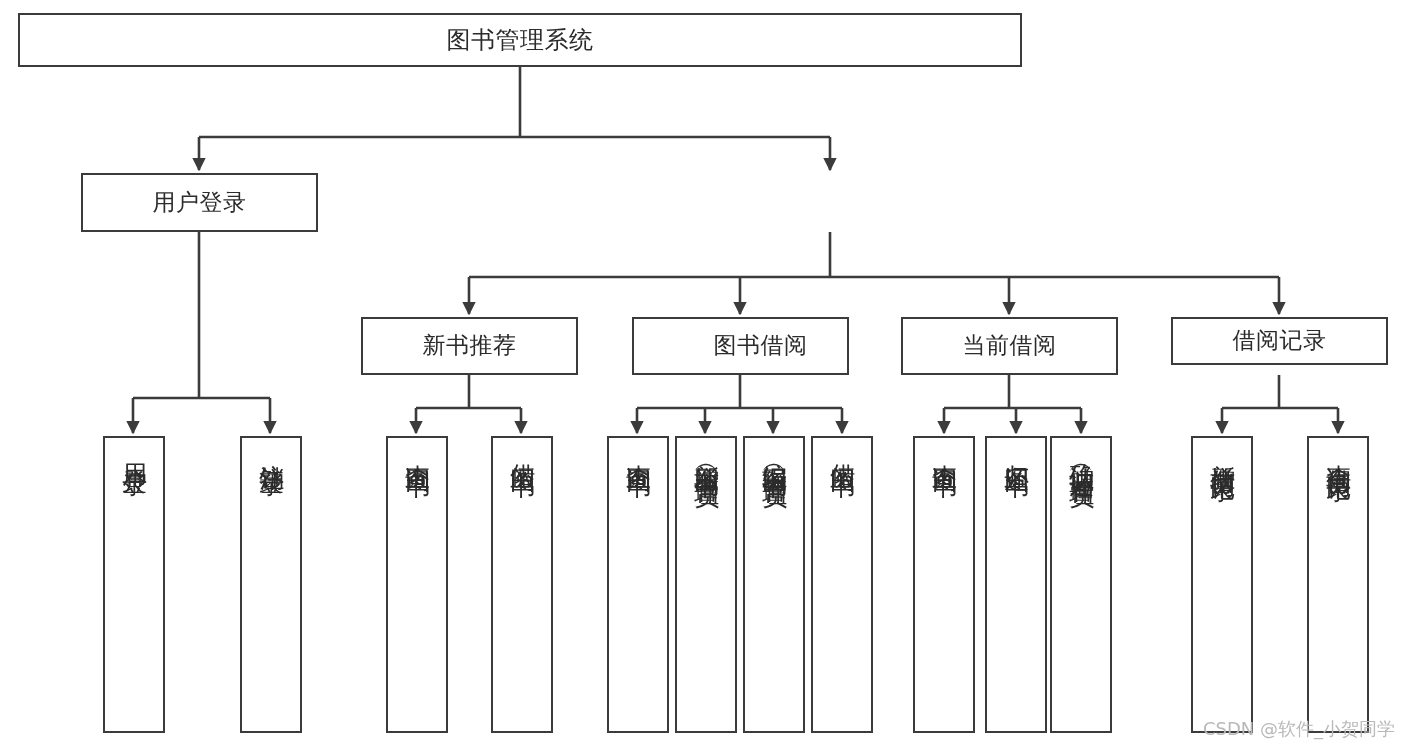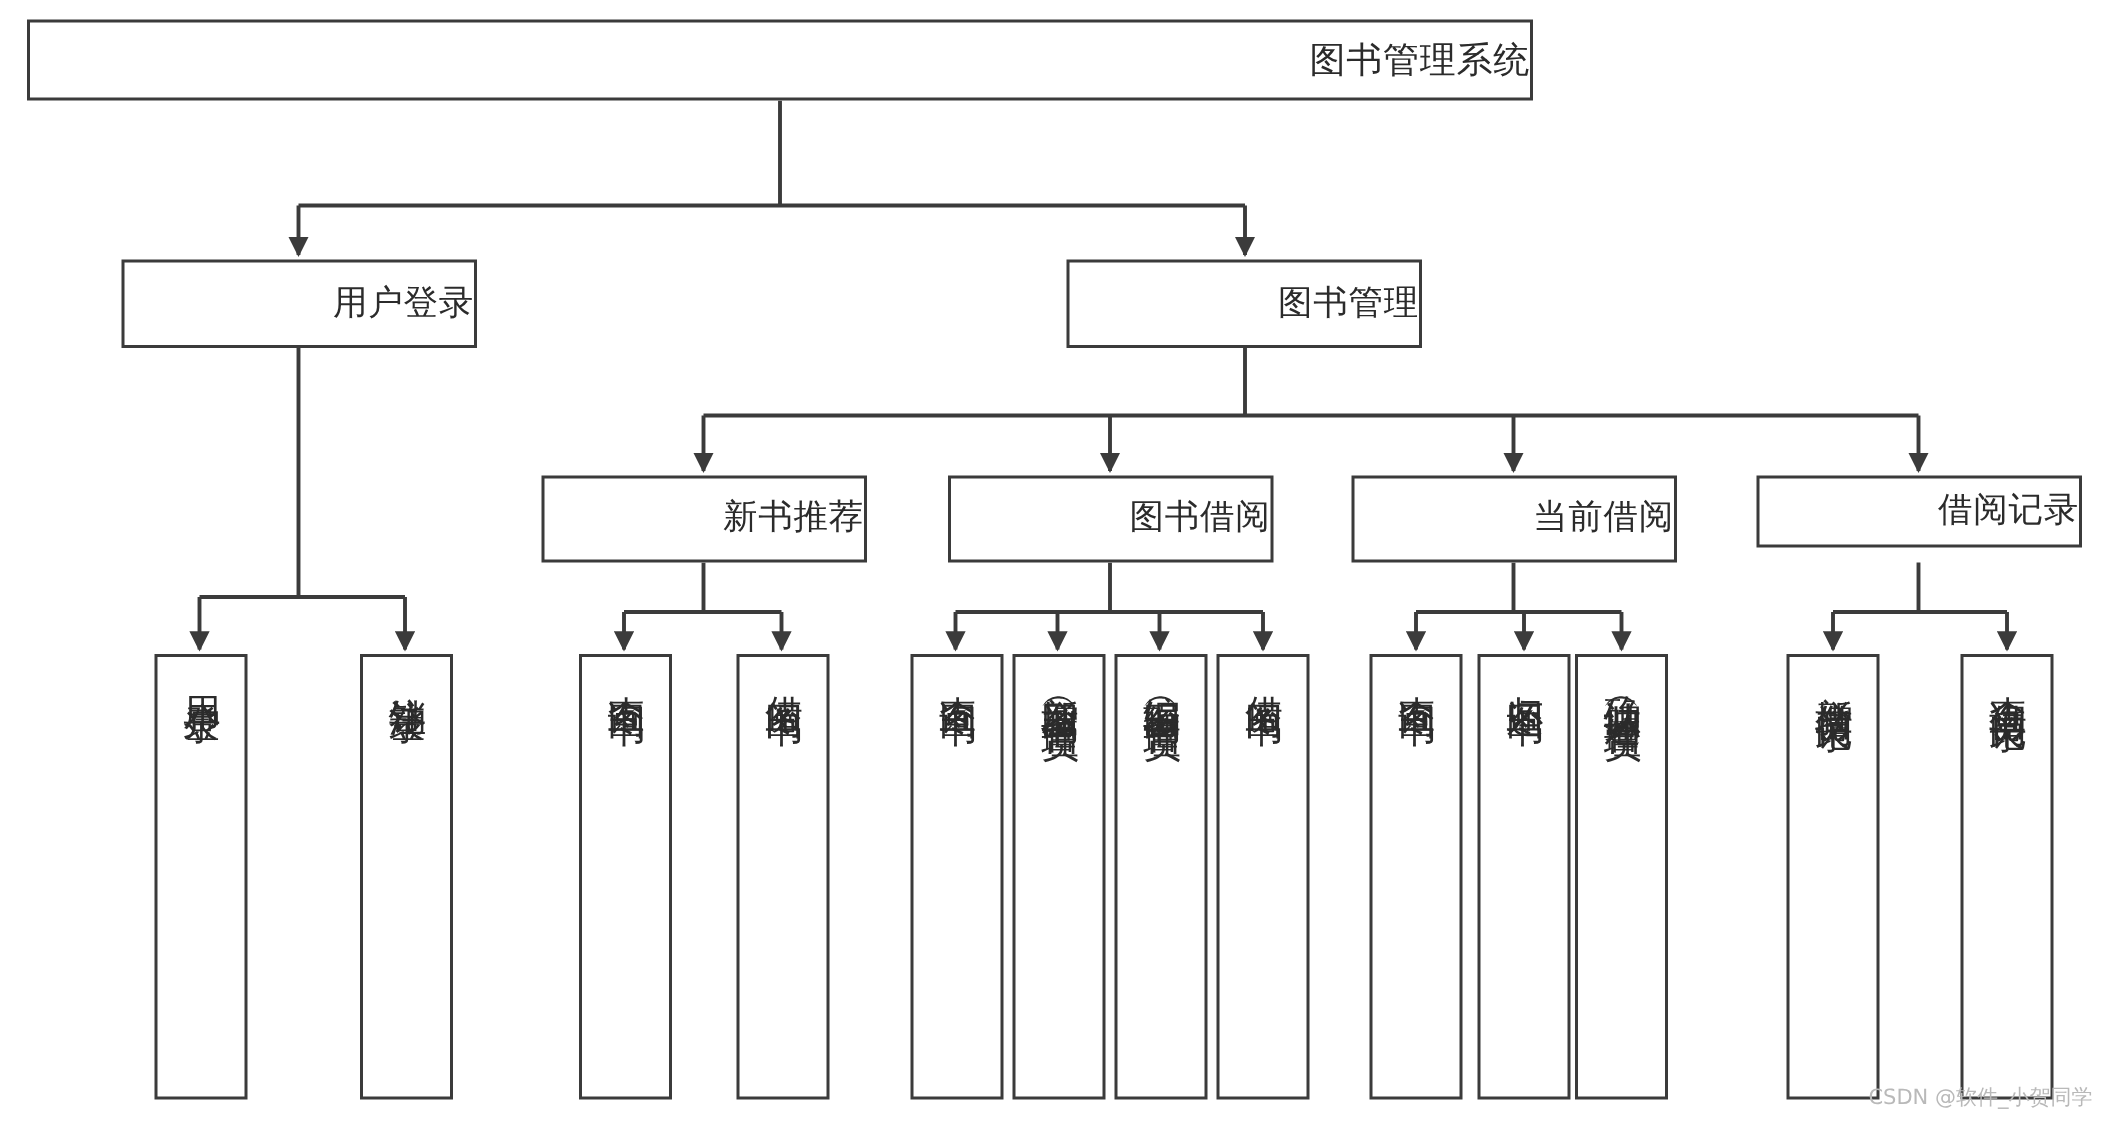--- a/index.html
+++ b/index.html
@@ -26,21 +26,21 @@
     height: 747px;
     pointer-events: none;
   }
   .node {
     position: absolute;
     box-sizing: border-box;
     background: #ffffff;
     border: 2px solid #3b3b3b;
     display: flex;
     align-items: center;
-    justify-content: flex-end;
+    justify-content: center;
     color: #2b2b2b;
   }
   .node .node-label {
     display: block;
     text-align: center;
     line-height: 1.18;
     letter-spacing: 0.5px;
   }
   
   .node.horiz .node-label {
@@ -61,21 +61,21 @@
     text-orientation: upright;
     font-size: 25px;
     line-height: 1.05;
     letter-spacing: 3px;
     white-space: nowrap;
   }
   #watermark {
     position: absolute;
     right: 10px;
     bottom: 6px;
-    font-size: 14px;
+    font-size: 18px;
     color: #b9b9b9;
     font-family: "DejaVu Sans", "Liberation Sans", sans-serif;
     white-space: nowrap;
     pointer-events: none;
   }
 </style>
 </head>
 <body>
 
 <div id="diagram-root">
@@ -131,23 +131,20 @@
   </svg>
 
   <div class="node horiz root" style="left:18px; top:13px; width:1004px; height:54px;">
     <span class="node-label">图书管理系统</span>
   </div>
 
   <div class="node horiz" style="left:81px; top:173px; width:237px; height:59px;">
     <span class="node-label">用户登录</span>
   </div>
 
-  <div class="node horiz" style="left:711px; top:173px; width:237px; height:59px;">
-    <span class="node-label">图书管理</span>
-  </div>
 
   <div class="node horiz" style="left:361px; top:317px; width:217px; height:58px;">
     <span class="node-label">新书推荐</span>
   </div>
 
   <div class="node horiz" style="left:632px; top:317px; width:217px; height:58px;padding-left:40px;">
     <span class="node-label">图书借阅</span>
   </div>
 
   <div class="node horiz" style="left:901px; top:317px; width:217px; height:58px;">

